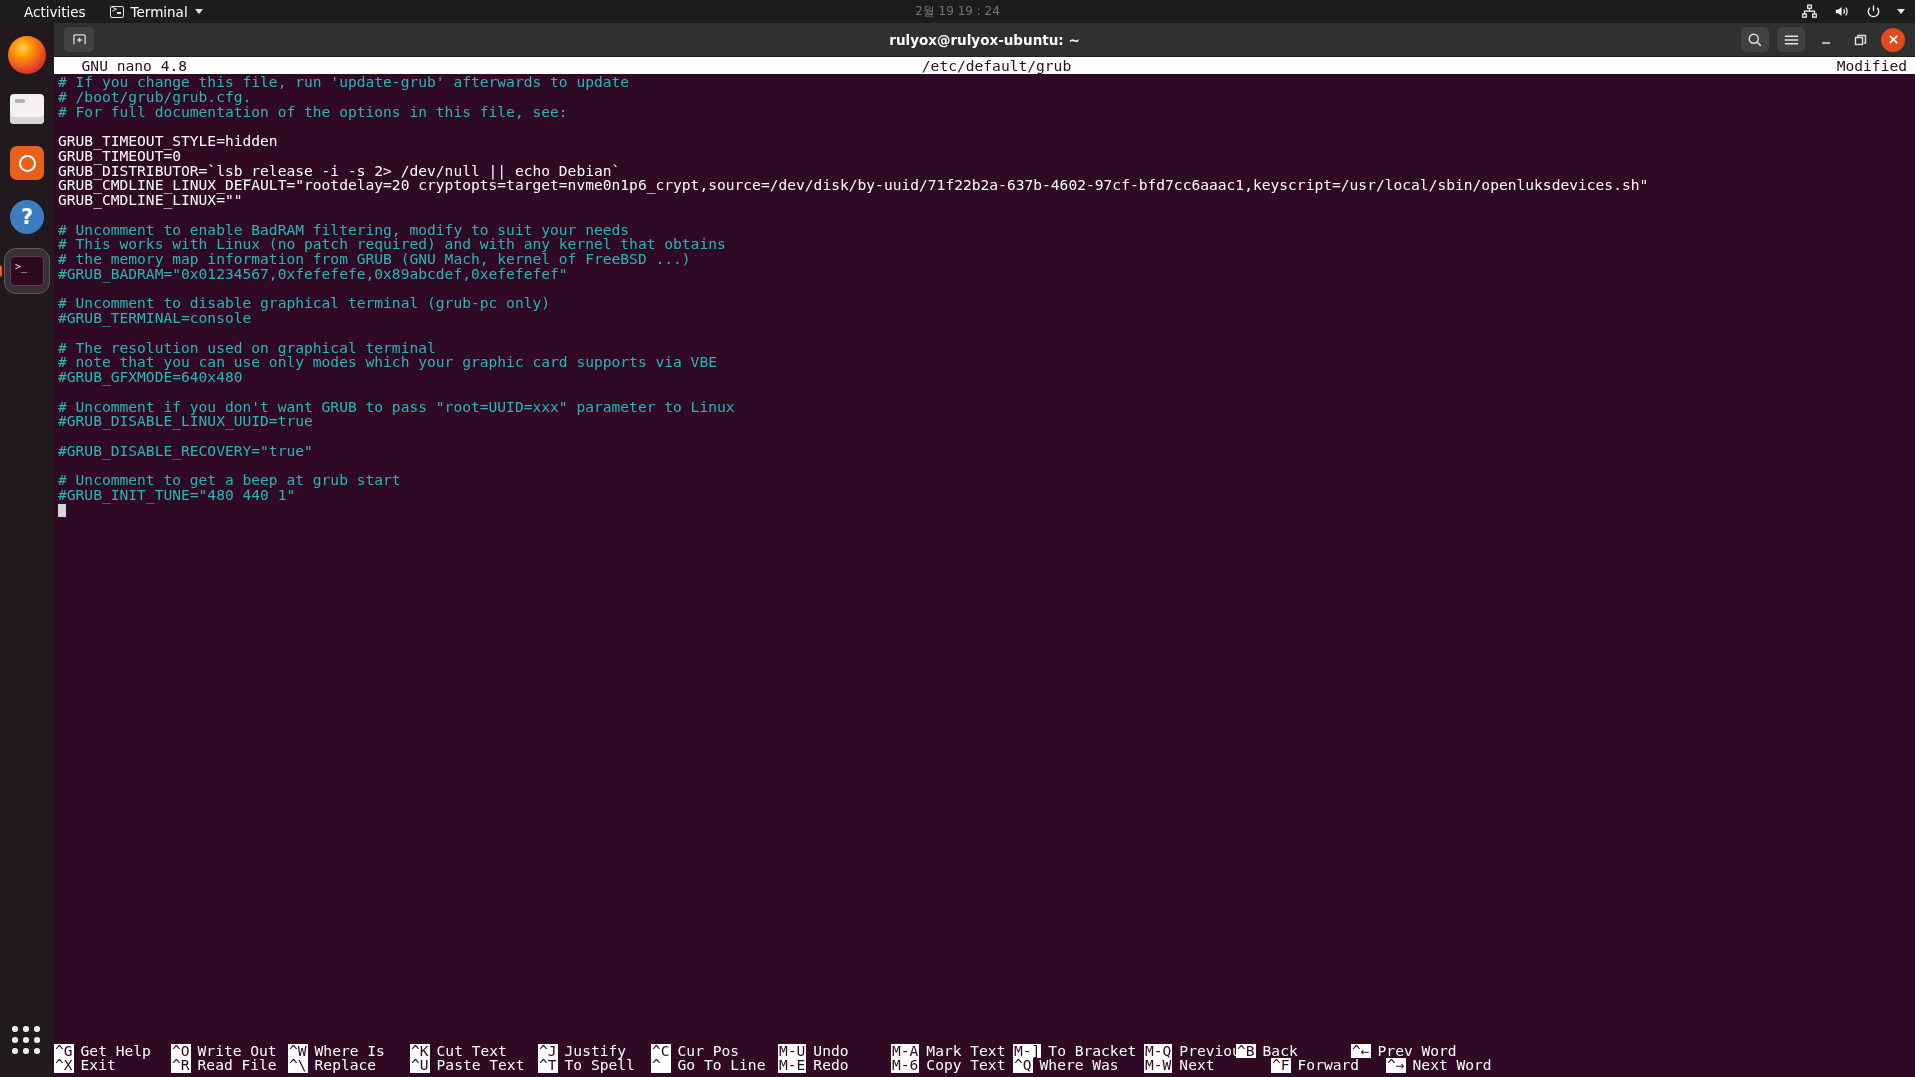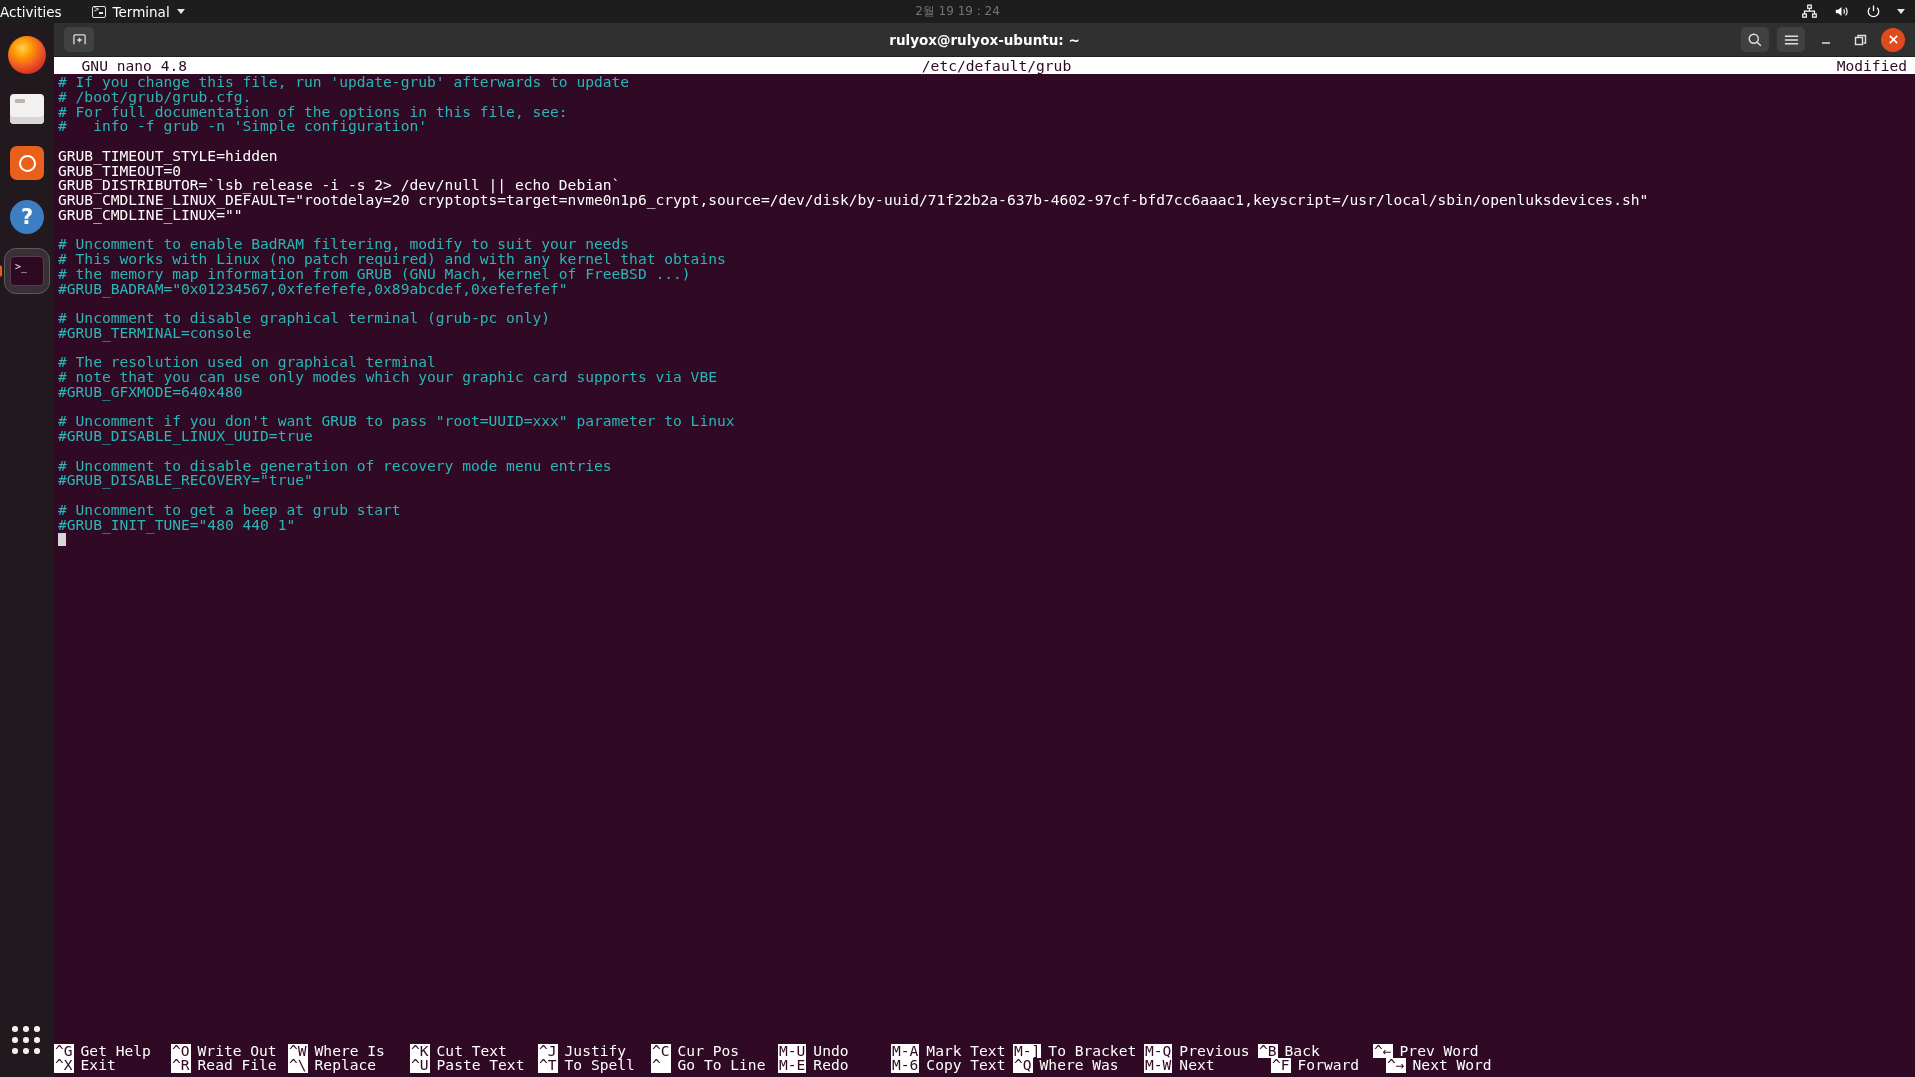--- a/index.html
+++ b/index.html
@@ -9,21 +9,21 @@
     font-family:"DejaVu Sans", sans-serif;
   }
 
   
   .topbar{
     position:absolute; top:0; left:0; width:1915px; height:23px;
     background:#1d1d1d; color:#ffffff;
     display:flex; align-items:center;
     font-size:13.5px;
   }
-  .topbar-left{ display:flex; align-items:center; gap:30px; padding-left:0; }
+  .topbar-left{ display:flex; align-items:center; gap:24px; padding-left:24px; }
   .activities{ font-size:13.5px; color:#fff; }
   .app-menu{ display:flex; align-items:center; gap:7px; }
   .term-ico{
     width:14px;height:12px;border:1.5px solid #e6e6e6;border-radius:2px;
     position:relative; display:inline-block;
   }
   .term-ico::before{
     content:">"; position:absolute; left:1.5px; top:-2.5px;
     font-size:8.5px; color:#e6e6e6; font-family:"DejaVu Sans Mono",monospace;
   }
@@ -288,21 +288,20 @@
     <div class="nano-head">
       <span class="nh-left">  GNU nano 4.8</span>
       <span class="nh-center">/etc/default/grub</span>
       <span class="nh-right">Modified</span>
     </div>
 
     <div class="nano-body">
         <div class="ln cmt"># If you change this file, run 'update-grub' afterwards to update</div>
         <div class="ln cmt"># /boot/grub/grub.cfg.</div>
         <div class="ln cmt"># For full documentation of the options in this file, see:</div>
-        <div class="ln cmt">#   info -f grub -n 'Simple configuration'</div>
         <div class="ln">&nbsp;</div>
         <div class="ln">GRUB_TIMEOUT_STYLE=hidden</div>
         <div class="ln">GRUB_TIMEOUT=0</div>
         <div class="ln">GRUB_DISTRIBUTOR=`lsb_release -i -s 2&gt; /dev/null || echo Debian`</div>
         <div class="ln">GRUB_CMDLINE_LINUX_DEFAULT="rootdelay=20 cryptopts=target=nvme0n1p6_crypt,source=/dev/disk/by-uuid/71f22b2a-637b-4602-97cf-bfd7cc6aaac1,keyscript=/usr/local/sbin/openluksdevices.sh"</div>
         <div class="ln">GRUB_CMDLINE_LINUX=""</div>
         <div class="ln">&nbsp;</div>
         <div class="ln cmt"># Uncomment to enable BadRAM filtering, modify to suit your needs</div>
         <div class="ln cmt"># This works with Linux (no patch required) and with any kernel that obtains</div>
         <div class="ln cmt"># the memory map information from GRUB (GNU Mach, kernel of FreeBSD ...)</div>
@@ -311,40 +310,39 @@
         <div class="ln cmt"># Uncomment to disable graphical terminal (grub-pc only)</div>
         <div class="ln cmt">#GRUB_TERMINAL=console</div>
         <div class="ln">&nbsp;</div>
         <div class="ln cmt"># The resolution used on graphical terminal</div>
         <div class="ln cmt"># note that you can use only modes which your graphic card supports via VBE</div>
         <div class="ln cmt">#GRUB_GFXMODE=640x480</div>
         <div class="ln">&nbsp;</div>
         <div class="ln cmt"># Uncomment if you don't want GRUB to pass "root=UUID=xxx" parameter to Linux</div>
         <div class="ln cmt">#GRUB_DISABLE_LINUX_UUID=true</div>
         <div class="ln">&nbsp;</div>
-        <div class="ln cmt"># Uncomment to disable generation of recovery mode menu entries</div>
         <div class="ln cmt">#GRUB_DISABLE_RECOVERY="true"</div>
         <div class="ln">&nbsp;</div>
         <div class="ln cmt"># Uncomment to get a beep at grub start</div>
         <div class="ln cmt">#GRUB_INIT_TUNE="480 440 1"</div>
         <div class="ln"><span class="cursor"></span></div>
       </div>
 
     <div class="nano-foot">
       <div class="foot-row">
           <div class="fcell" style="width: 117px;"><span class="key">^G</span><span class="lbl">Get Help</span></div>
           <div class="fcell" style="width: 117px;"><span class="key">^O</span><span class="lbl">Write Out</span></div>
           <div class="fcell" style="width: 122px;"><span class="key">^W</span><span class="lbl">Where Is</span></div>
           <div class="fcell" style="width: 128px;"><span class="key">^K</span><span class="lbl">Cut Text</span></div>
           <div class="fcell" style="width: 113px;"><span class="key">^J</span><span class="lbl">Justify</span></div>
           <div class="fcell" style="width: 127px;"><span class="key">^C</span><span class="lbl">Cur Pos</span></div>
           <div class="fcell" style="width: 113px;"><span class="key">M-U</span><span class="lbl">Undo</span></div>
           <div class="fcell" style="width: 122px;"><span class="key">M-A</span><span class="lbl">Mark Text</span></div>
           <div class="fcell" style="width: 131px;"><span class="key">M-]</span><span class="lbl">To Bracket</span></div>
-          <div class="fcell" style="width: 114px;"><span class="key">M-Q</span><span class="lbl">Previous</span></div>
+          <div class="fcell" style="width: 92px;"><span class="key">M-Q</span><span class="lbl">Previous</span></div>
           <div class="fcell" style="width: 115px;"><span class="key">^B</span><span class="lbl">Back</span></div>
           <div class="fcell" style="width: 120px;"><span class="key">^←</span><span class="lbl">Prev Word</span></div>
         </div>
       <div class="foot-row">
           <div class="fcell" style="width: 117px;"><span class="key">^X</span><span class="lbl">Exit</span></div>
           <div class="fcell" style="width: 117px;"><span class="key">^R</span><span class="lbl">Read File</span></div>
           <div class="fcell" style="width: 122px;"><span class="key">^\</span><span class="lbl">Replace</span></div>
           <div class="fcell" style="width: 128px;"><span class="key">^U</span><span class="lbl">Paste Text</span></div>
           <div class="fcell" style="width: 113px;"><span class="key">^T</span><span class="lbl">To Spell</span></div>
           <div class="fcell" style="width: 127px;"><span class="key">^_</span><span class="lbl">Go To Line</span></div>

